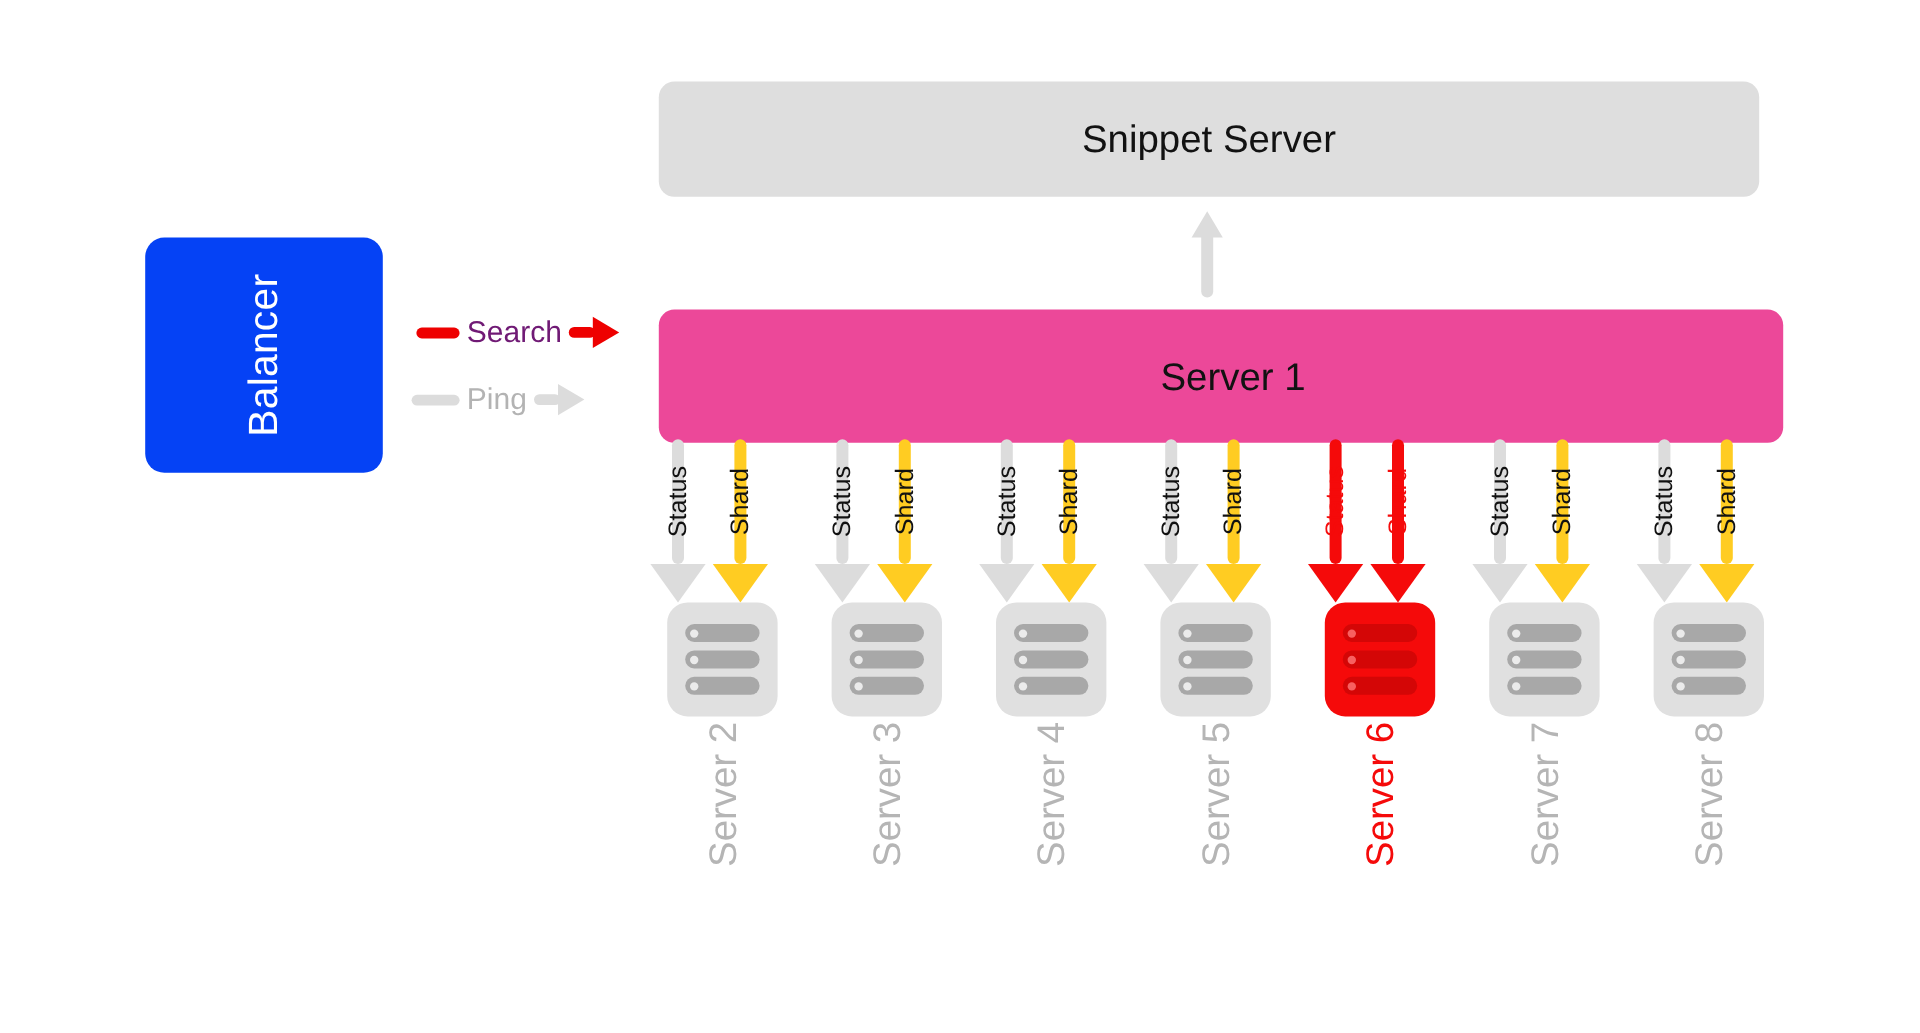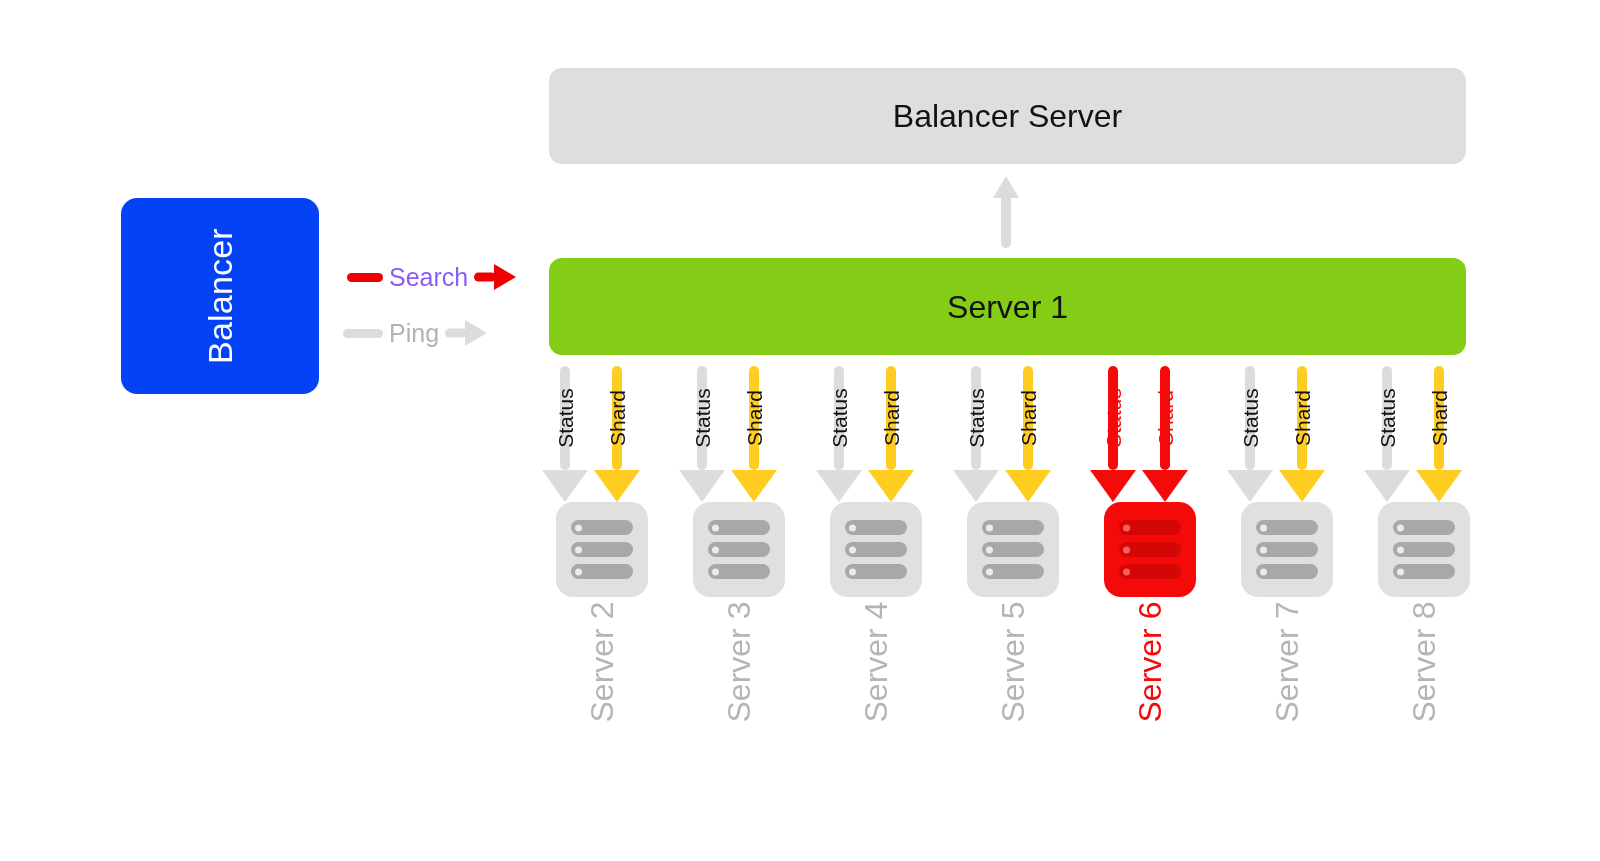--- a/index.html
+++ b/index.html
@@ -59,21 +59,21 @@
   }
   .legend-search .legend-stub { width: 36px; background: #ee0000; }
   .legend-ping   .legend-stub { width: 40px; background: #dcdcdc; }
 
   .legend-text {
     font-size: 25px;
     line-height: 1;
     white-space: nowrap;
     padding: 0 6px;
   }
-  .legend-search .legend-text { color: #8b5cf6; }
+  .legend-search .legend-text { color: #701a75; }
   .legend-ping   .legend-text { color: #b3b3b3; }
 
   .legend-arrow {
     position: relative;
     flex: 0 0 auto;
     width: 42px;
     height: 26px;
   }
   .legend-arrow .shaft {
     position: absolute;
@@ -111,22 +111,23 @@
     justify-content: center;
     border-radius: 13px;
   }
   .snippet-bar {
     top: 68px;
     height: 96px;
     background: #dedede;
   }
   .server1-bar {
     top: 258px;
-    height: 97px;
-    background: #84cc16;
+    height: 111px;
+    background: #ec4899;
+    padding-left: 20px;
   }
   .bigbar-label {
     font-size: 32px;
     color: #121212;
     line-height: 1;
     white-space: nowrap;
   }
 
   
   .up-arrow {
@@ -302,21 +303,21 @@
   <div class="legend-row legend-ping">
     <span class="legend-stub"></span>
     <span class="legend-text">Ping</span>
     <span class="legend-arrow">
       <span class="shaft"></span>
         <span class="head"></span>
     </span>
   </div>
 
   <div class="bigbar snippet-bar">
-    <span class="bigbar-label">Balancer Server</span>
+    <span class="bigbar-label">Snippet Server</span>
   </div>
 
   <div class="up-arrow">
     <span class="shaft"></span>
       <span class="head"></span>
   </div>
 
   <div class="bigbar server1-bar">
     <span class="bigbar-label">Server 1</span>
   </div>

